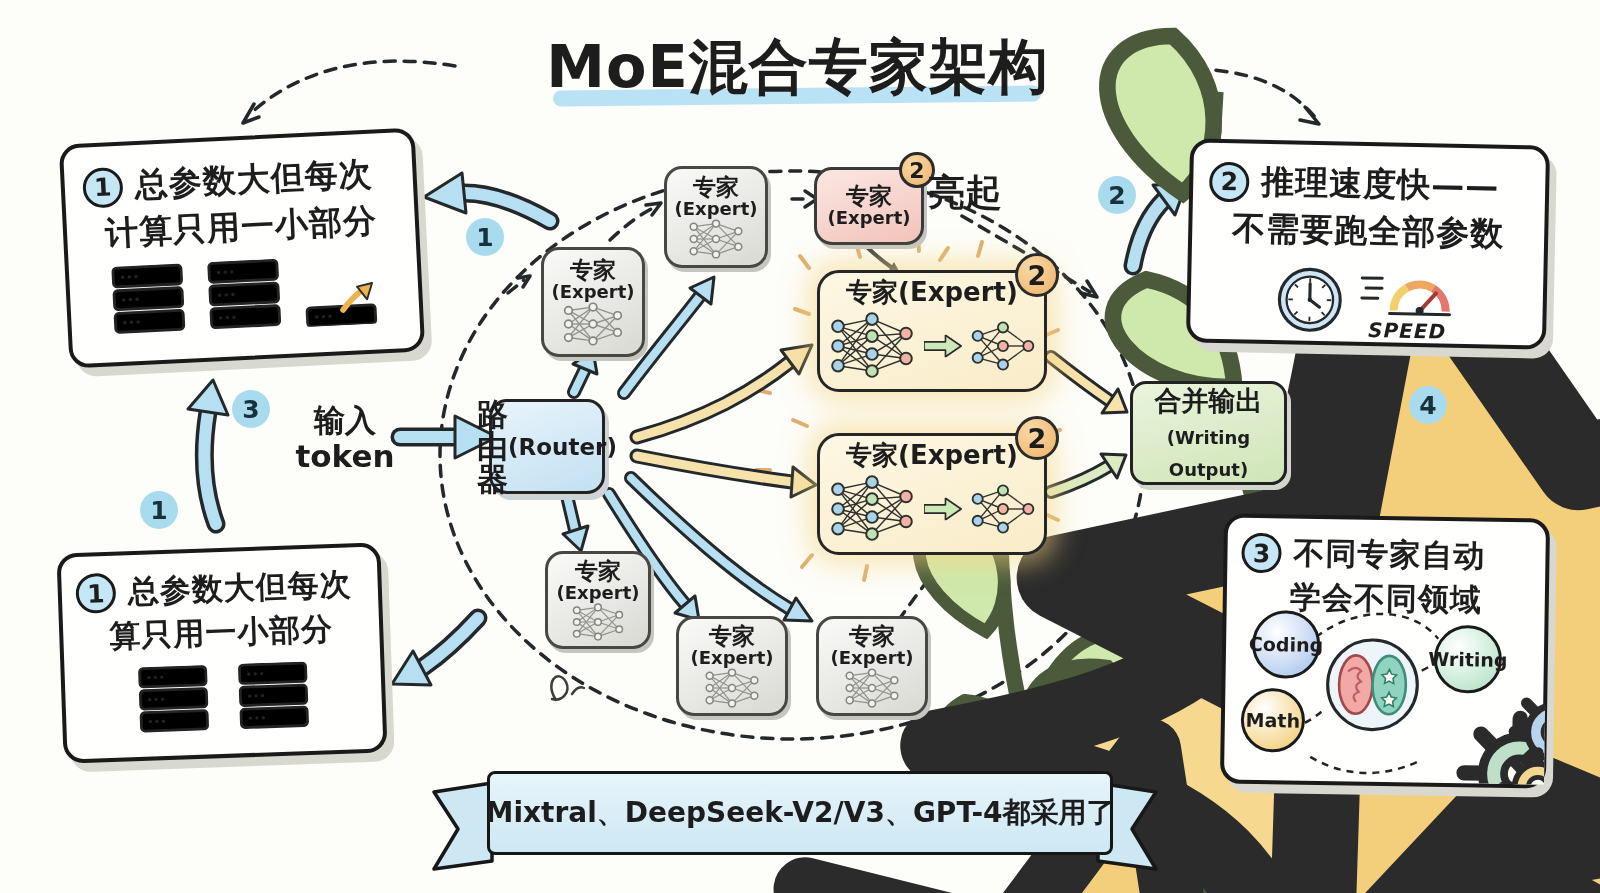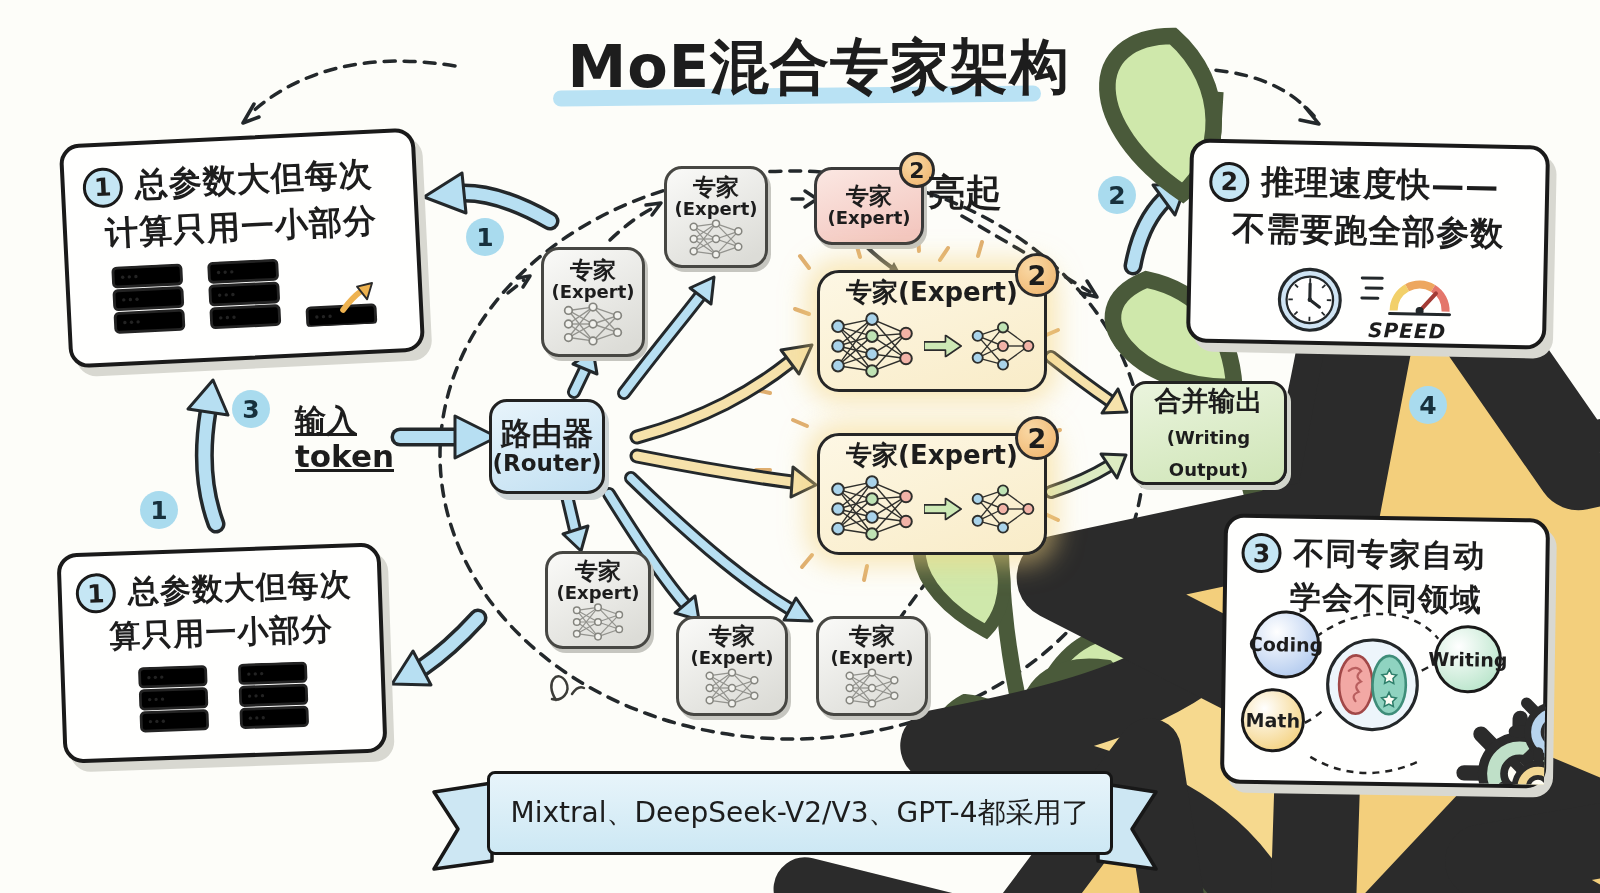--- a/index.html
+++ b/index.html
@@ -49,49 +49,49 @@
   .hx-row{display:flex;align-items:center;gap:8px;margin-top:2px;}
   .badge-orange{position:absolute;border-radius:50%;background:radial-gradient(circle at 35% 30%,#f9d9a6,#efb269);
                 border:3px solid #2b2b2b;display:flex;align-items:center;justify-content:center;
                 font-weight:bold;z-index:3;box-sizing:border-box;}
   .bo-lg{right:-15px;top:-20px;width:44px;height:44px;font-size:27px;}
   .bo-sm{right:-14px;top:-18px;width:36px;height:36px;font-size:22px;}
 
   .router{position:absolute;left:489px;top:399px;width:116px;height:95px;
           background:linear-gradient(160deg,#e8f4fb 0%,#c2e0f2 100%);
           border:3.5px solid #222222;border-radius:18px;box-shadow:4px 6px 0 #cdd4d6;
-          display:flex;flex-direction:column;align-items:center;justify-content:center;z-index:2;box-sizing:border-box;}
+          display:flex;flex-direction:row;align-items:center;justify-content:center;z-index:2;box-sizing:border-box;}
   .router-zh{font-size:31px;font-weight:bold;line-height:1.05;}
   .router-en{font-size:23px;font-weight:bold;}
 
   .combined{position:absolute;left:1130px;top:381px;width:157px;height:104px;
             background:linear-gradient(165deg,#eaf4dd 0%,#cfe5b7 100%);
             border:3.5px solid #222222;border-radius:16px;box-shadow:4px 5px 0 #d2d5cc;
             display:flex;flex-direction:column;align-items:center;justify-content:center;z-index:2;box-sizing:border-box;gap:12px;}
   .cmb-zh{font-size:27px;font-weight:bold;line-height:1.1;}
   .cmb-en{font-size:18px;font-weight:bold;line-height:1.1;}
 
-  .input-label{position:absolute;left:295px;top:403px;width:100px;text-align:left;
-               font-size:31px;font-weight:bold;line-height:1.15;z-index:2;text-decoration:underline;}
+  .input-label{position:absolute;left:295px;top:403px;width:100px;text-align:center;
+               font-size:31px;font-weight:bold;line-height:1.15;z-index:2;}
   .light-up{position:absolute;left:928px;top:168px;font-size:37px;font-weight:bold;z-index:2;}
 
   .title-wrap{position:absolute;left:525px;top:28px;width:545px;z-index:2;}
   .title-underline{position:absolute;left:28px;top:60px;width:488px;height:16px;background:#b9e2f4;
                    border-radius:9px;transform:rotate(-0.6deg);}
-  .title-text{position:relative;margin:0;text-align:right;font-size:59px;font-weight:bold;letter-spacing:1px;}
+  .title-text{position:relative;margin:0;text-align:center;font-size:59px;font-weight:bold;letter-spacing:1px;}
 
   .bubble{position:absolute;border-radius:50%;border:3px solid #1a1a1a;display:flex;align-items:center;
           justify-content:center;font-size:19px;font-weight:bold;z-index:2;box-sizing:border-box;}
   .brain-circle{position:absolute;z-index:2;}
 
   .ribbon-body{position:absolute;left:487px;top:771px;width:626px;height:84px;
                background:linear-gradient(180deg,#e7f4fa 0%,#cde8f4 100%);
                border:3.5px solid #161616;border-radius:8px;z-index:2;box-sizing:border-box;
                display:flex;flex-direction:column;align-items:center;justify-content:center;}
-  .ribbon-line{font-size:28px;font-weight:normal;line-height:1.32;white-space:nowrap;}
+  .ribbon-line{font-size:28px;font-weight:bold;line-height:1.32;white-space:nowrap;}
 
   .speed-label{font-size:20px;font-weight:bold;font-style:italic;letter-spacing:1px;margin-top:-4px;text-align:center;}
 </style>
 </head>
 <body>
 
 <div class="canvas">
 
   <svg class="overlay" width="1600" height="893" viewBox="0 0 1600 893">
     <defs>

